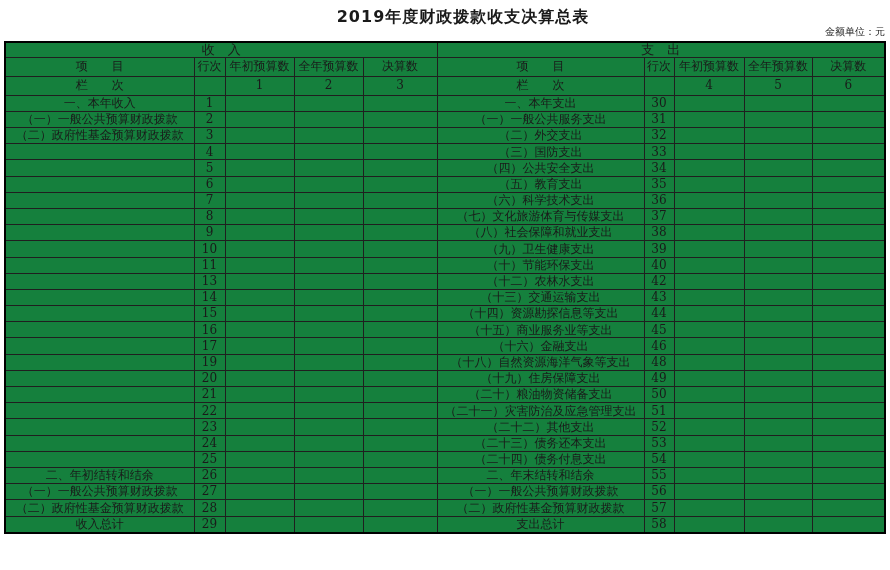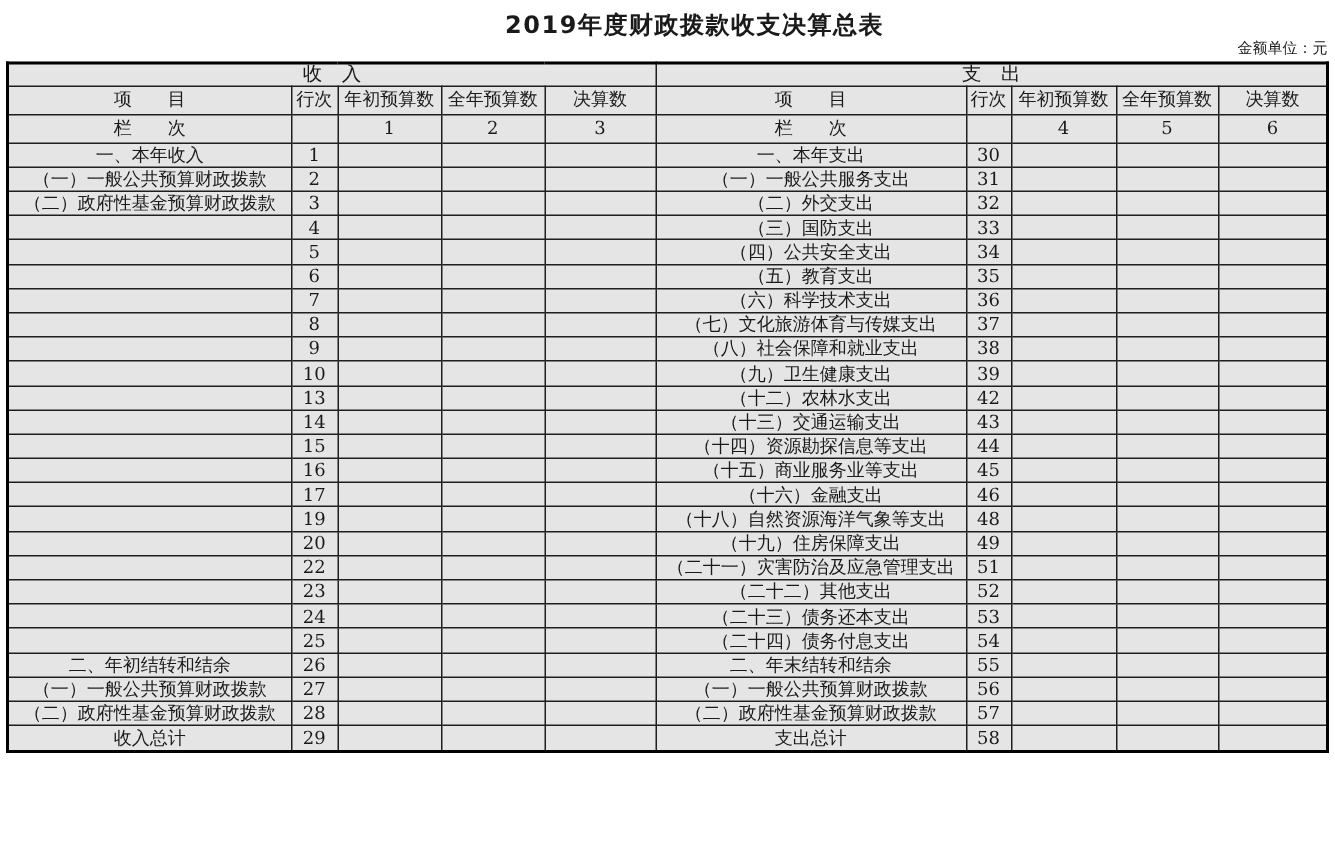--- a/index.html
+++ b/index.html
@@ -30,21 +30,21 @@
     color: #1a1a1a;
   }
   table.report-table {
     position: absolute;
     top: 41px;
     left: 4px;
     border-collapse: collapse;
     table-layout: fixed;
     border: 2px solid #000;
     font-family: "DejaVu Serif", serif;
-    background: #e5e5e5;
+    background: #15803d;
   }
   table.report-table th,
   table.report-table td {
     border: 1px solid #1f1f1f;
     font-weight: normal;
     font-size: 12px;
     padding: 0;
     line-height: 1.05;
     white-space: nowrap;
     overflow: hidden;
@@ -232,20 +232,32 @@
         <td class="val"></td>
         <td class="val"></td>
         <td class="item rdiv">（九）卫生健康支出</td>
         <td class="num">39</td>
         <td class="val"></td>
         <td class="val"></td>
         <td class="val"></td>
       </tr>
       <tr>
         <td class="item"></td>
+        <td class="num">11</td>
+        <td class="val"></td>
+        <td class="val"></td>
+        <td class="val"></td>
+        <td class="item rdiv">（十）节能环保支出</td>
+        <td class="num">40</td>
+        <td class="val"></td>
+        <td class="val"></td>
+        <td class="val"></td>
+      </tr>
+      <tr>
+        <td class="item"></td>
         <td class="num">13</td>
         <td class="val"></td>
         <td class="val"></td>
         <td class="val"></td>
         <td class="item rdiv">（十二）农林水支出</td>
         <td class="num">42</td>
         <td class="val"></td>
         <td class="val"></td>
         <td class="val"></td>
       </tr>
@@ -310,20 +322,32 @@
         <td class="val"></td>
       </tr>
       <tr>
         <td class="item"></td>
         <td class="num">20</td>
         <td class="val"></td>
         <td class="val"></td>
         <td class="val"></td>
         <td class="item rdiv">（十九）住房保障支出</td>
         <td class="num">49</td>
+        <td class="val"></td>
+        <td class="val"></td>
+        <td class="val"></td>
+      </tr>
+      <tr>
+        <td class="item"></td>
+        <td class="num">21</td>
+        <td class="val"></td>
+        <td class="val"></td>
+        <td class="val"></td>
+        <td class="item rdiv">（二十）粮油物资储备支出</td>
+        <td class="num">50</td>
         <td class="val"></td>
         <td class="val"></td>
         <td class="val"></td>
       </tr>
       <tr>
         <td class="item"></td>
         <td class="num">22</td>
         <td class="val"></td>
         <td class="val"></td>
         <td class="val"></td>

